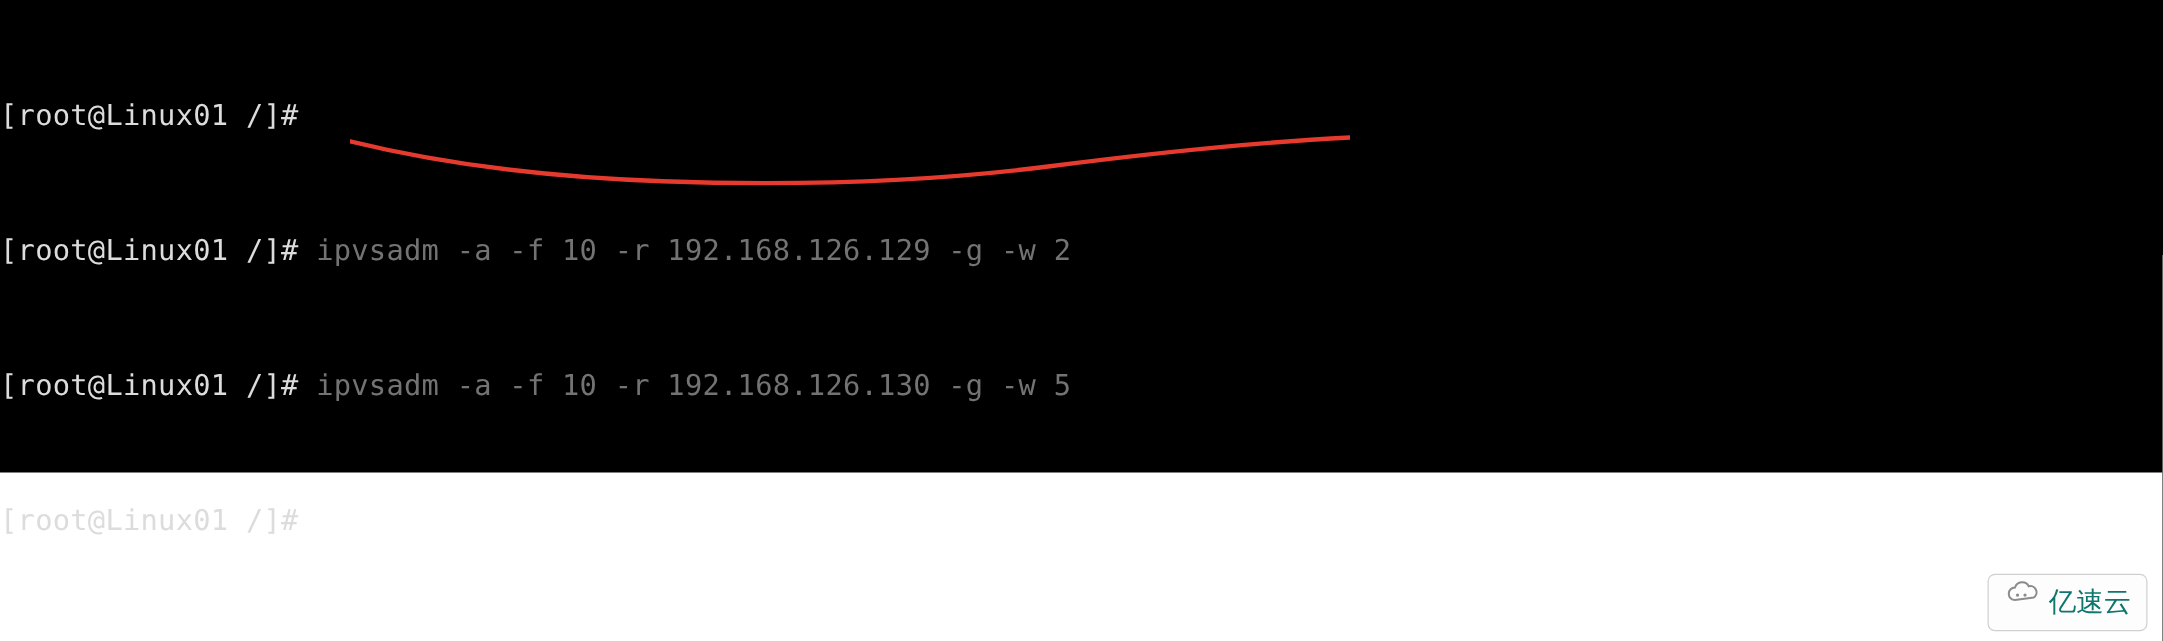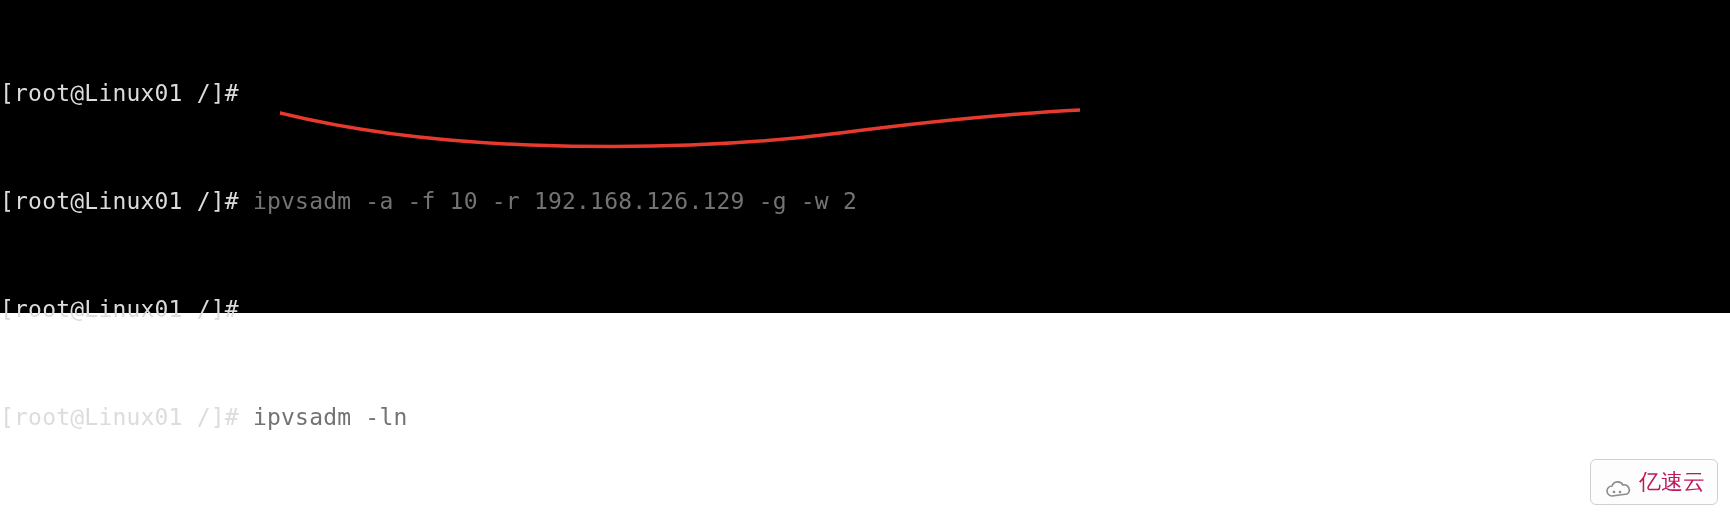--- a/index.html
+++ b/index.html
@@ -10,21 +10,21 @@
       font-size: 23px;
       line-height: 36px;
       position: relative;
       overflow: hidden;
     }
     .terminal {
       background: #000000;
       color: #dcdcdc;
       padding: 3px 0 0 0;
       width: 100%;
-      height: 313px;
+      height: 378px;
       white-space: pre;
       letter-spacing: 0.2px;
     }
     .line { display: block; }
     .prompt-bracket { color: #dcdcdc; }
     .prompt-user { color: #dcdcdc; }
     .prompt-host { color: #dcdcdc; }
     .prompt-dir  { color: #dcdcdc; }
     .cmd { color: #737373; }
     .underline {
@@ -33,38 +33,39 @@
       left: 280px;
       width: 800px;
       height: 50px;
       pointer-events: none;
     }
     .watermark {
       position: absolute;
       right: 12px;
       bottom: 8px;
       display: flex;
-      align-items: flex-end;
+      align-items: flex-start;
       gap: 6px;
-      color: #be185d;
+      color: #0f766e;
       font-family: Arial, sans-serif;
       font-size: 22px;
       border: 1px solid #d0d0d0;
       border-radius: 6px;
       padding: 4px 12px;
       background: #fdfdfd;
     }
     .cloud-icon svg { display:block; }
   </style>
 </head>
 <body>
 
 <div class="terminal">
   <span class="line"><span class="prompt-bracket">[</span><span class="prompt-user">root</span><span>@</span><span class="prompt-host">Linux01</span><span> </span><span class="prompt-dir">/</span><span class="prompt-bracket">]#</span><span class="cmd"> </span></span>
   <span class="line"><span class="prompt-bracket">[</span><span class="prompt-user">root</span><span>@</span><span class="prompt-host">Linux01</span><span> </span><span class="prompt-dir">/</span><span class="prompt-bracket">]#</span><span class="cmd"> ipvsadm -a -f 10 -r 192.168.126.129 -g -w 2</span></span>
+  <span class="line"><span class="prompt-bracket">[</span><span class="prompt-user">root</span><span>@</span><span class="prompt-host">Linux01</span><span> </span><span class="prompt-dir">/</span><span class="prompt-bracket">]#</span><span class="cmd"> ipvsadm -a -f 10 -r 192.168.126.130 -g -w 5</span></span>
   <span class="line"><span class="prompt-bracket">[</span><span class="prompt-user">root</span><span>@</span><span class="prompt-host">Linux01</span><span> </span><span class="prompt-dir">/</span><span class="prompt-bracket">]#</span><span class="cmd"> </span></span>
   <span class="line"><span class="prompt-bracket">[</span><span class="prompt-user">root</span><span>@</span><span class="prompt-host">Linux01</span><span> </span><span class="prompt-dir">/</span><span class="prompt-bracket">]#</span><span class="cmd"> ipvsadm -ln</span></span>
   
   
   
   
   
   
   
 </div>

